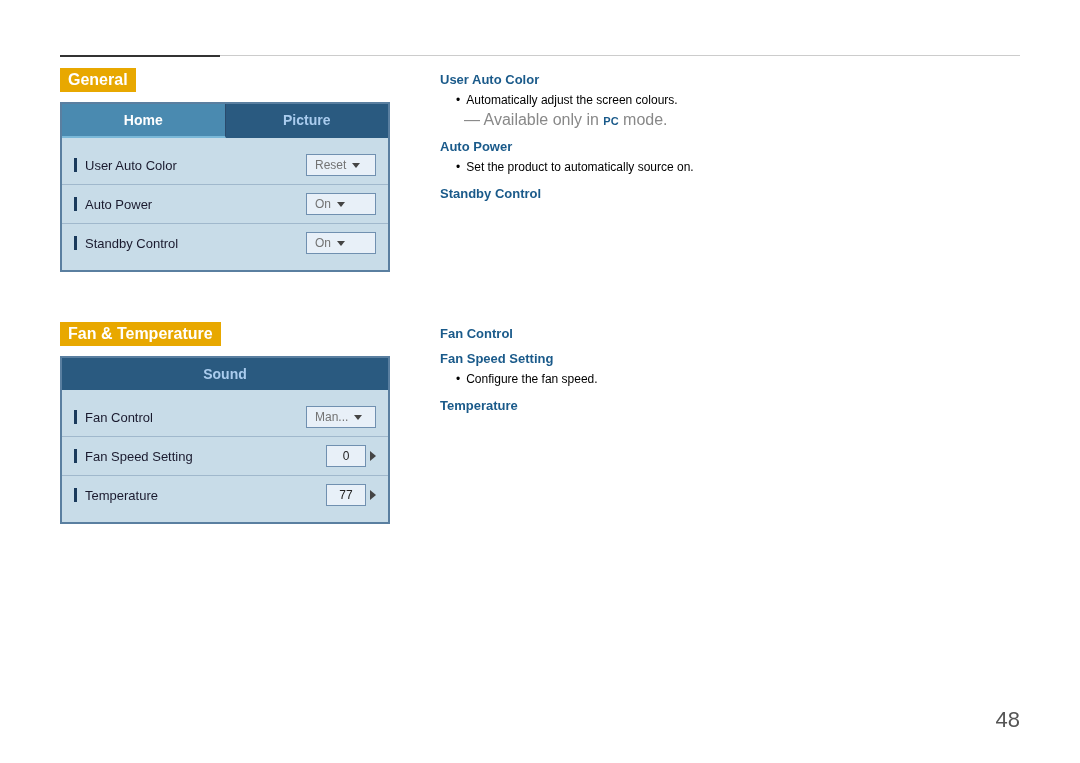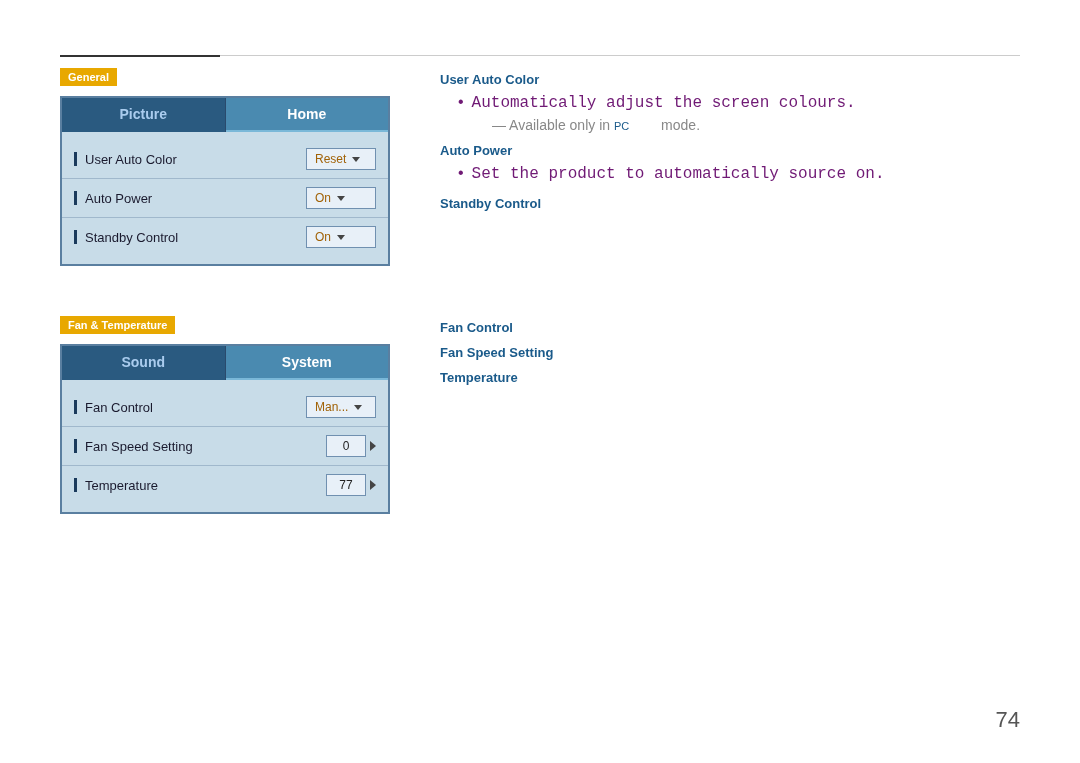--- a/index.html
+++ b/index.html
@@ -55,21 +55,21 @@
       flex: 1;
       padding-top: 4px;
     }
 
     
     .section-title {
       display: inline-block;
       background: #e8a800;
       color: #fff;
       font-weight: bold;
-      font-size: 11px;
+      font-size: 16px;
       padding: 3px 8px;
       margin-bottom: 10px;
     }
 
     
     .menu-panel {
       border: 2px solid #5a7fa0;
       background: #b8cfe0;
       width: 330px;
     }
@@ -144,21 +144,21 @@
       gap: 4px;
       min-width: 80px;
       justify-content: flex-end;
     }
 
     .dropdown-control {
       background: #e8f0f8;
       border: 1px solid #7090b0;
       padding: 3px 8px;
       font-size: 12px;
-      color: #a16207;
+      color: #737373;
       display: flex;
       align-items: center;
       gap: 6px;
       min-width: 70px;
     }
 
     .dropdown-arrow {
       width: 0;
       height: 0;
       border-left: 4px solid transparent;
@@ -194,26 +194,25 @@
       font-size: 13px;
       margin-bottom: 4px;
       margin-top: 10px;
     }
 
     .desc-heading:first-child {
       margin-top: 0;
     }
 
     .desc-text {
-      font-size: 16px;
-      color: #701a75;
+      font-size: 12px;
+      color: #000000;
       margin-left: 16px;
       margin-bottom: 2px;
       line-height: 1.5;
-      font-family: Liberation Mono, monospace;
     }
 
     .desc-sub {
       font-size: 11px;
       color: #888;
       margin-left: 24px;
       margin-bottom: 4px;
     }
 
     .desc-sub .pc-highlight {
@@ -243,43 +242,42 @@
       color: #555;
     }
 
     
     .bullet::before {
       content: "•";
       margin-right: 6px;
     }
 
     .em-dash {
-      font-size: 14px;
+      font-size: 16px;
       color: #888;
-      margin-left: 28px;
     }
   </style>
 </head>
 <body>
 
 <div class="page-container">
   <div class="top-line"></div>
   <div class="top-line-accent"></div>
 
   <div class="section" style="margin-top: 28px;">
     <div class="section-left">
       <div class="section-title">General</div>
 
       <div class="menu-panel">
         <div class="menu-tabs">
+          <div class="menu-tab active">
+            <span>Home</span>
+          </div>
           <div class="menu-tab inactive-light">
             <span>Picture</span>
-          </div>
-          <div class="menu-tab active">
-            <span>Home</span>
           </div>
         </div>
         <div class="menu-body">
 
           <div class="menu-row">
             <div class="menu-label">
               <span class="menu-label-bar"></span>
               <span>User Auto Color</span>
             </div>
             <div class="menu-control">
@@ -316,42 +314,39 @@
             </div>
           </div>
         </div>
       </div>
     </div>
 
     <div class="section-right">
       <div class="desc-heading">User Auto Color</div>
       <div class="desc-text bullet">Automatically adjust the screen colours.</div>
       <div class="desc-sub">
-        <span class="em-dash">— Available only in </span><span class="pc-highlight" style="color:#1a5a8a;font-weight:normal;">PC</span><span class="em-dash"> mode.</span>
+        <span class="em-dash">— Available only in </span><span class="pc-highlight" style="color:#1a5a8a;font-weight:bold;">PC</span><span class="em-dash"> mode.</span>
       </div>
 
       <div class="desc-heading">Auto Power</div>
       <div class="desc-text bullet">Set the product to automatically source on.</div>
 
       <div class="desc-heading">Standby Control</div>
     </div>
   </div>
 
   <div class="section section-2">
     <div class="section-left">
       <div class="section-title">Fan &amp; Temperature</div>
 
       <div class="menu-panel">
         <div class="menu-tabs">
           <div class="menu-tab inactive-light">
             <span>Sound</span>
           </div>
-          <div class="menu-tab active">
-            <span>System</span>
-          </div>
         </div>
         <div class="menu-body">
 
           <div class="menu-row">
             <div class="menu-label">
               <span class="menu-label-bar"></span>
               <span>Fan Control</span>
             </div>
             <div class="menu-control">
               <div class="dropdown-control">
@@ -384,19 +379,20 @@
           </div>
         </div>
       </div>
     </div>
 
     <div class="section-right">
 
       <div class="desc-heading">Fan Control</div>
 
       <div class="desc-heading">Fan Speed Setting</div>
+      <div class="desc-text bullet">Configure the fan speed.</div>
 
       <div class="desc-heading">Temperature</div>
     </div>
   </div>
 
-  <div class="page-number">74</div>
+  <div class="page-number">48</div>
 </div>
 
 </body></html>

